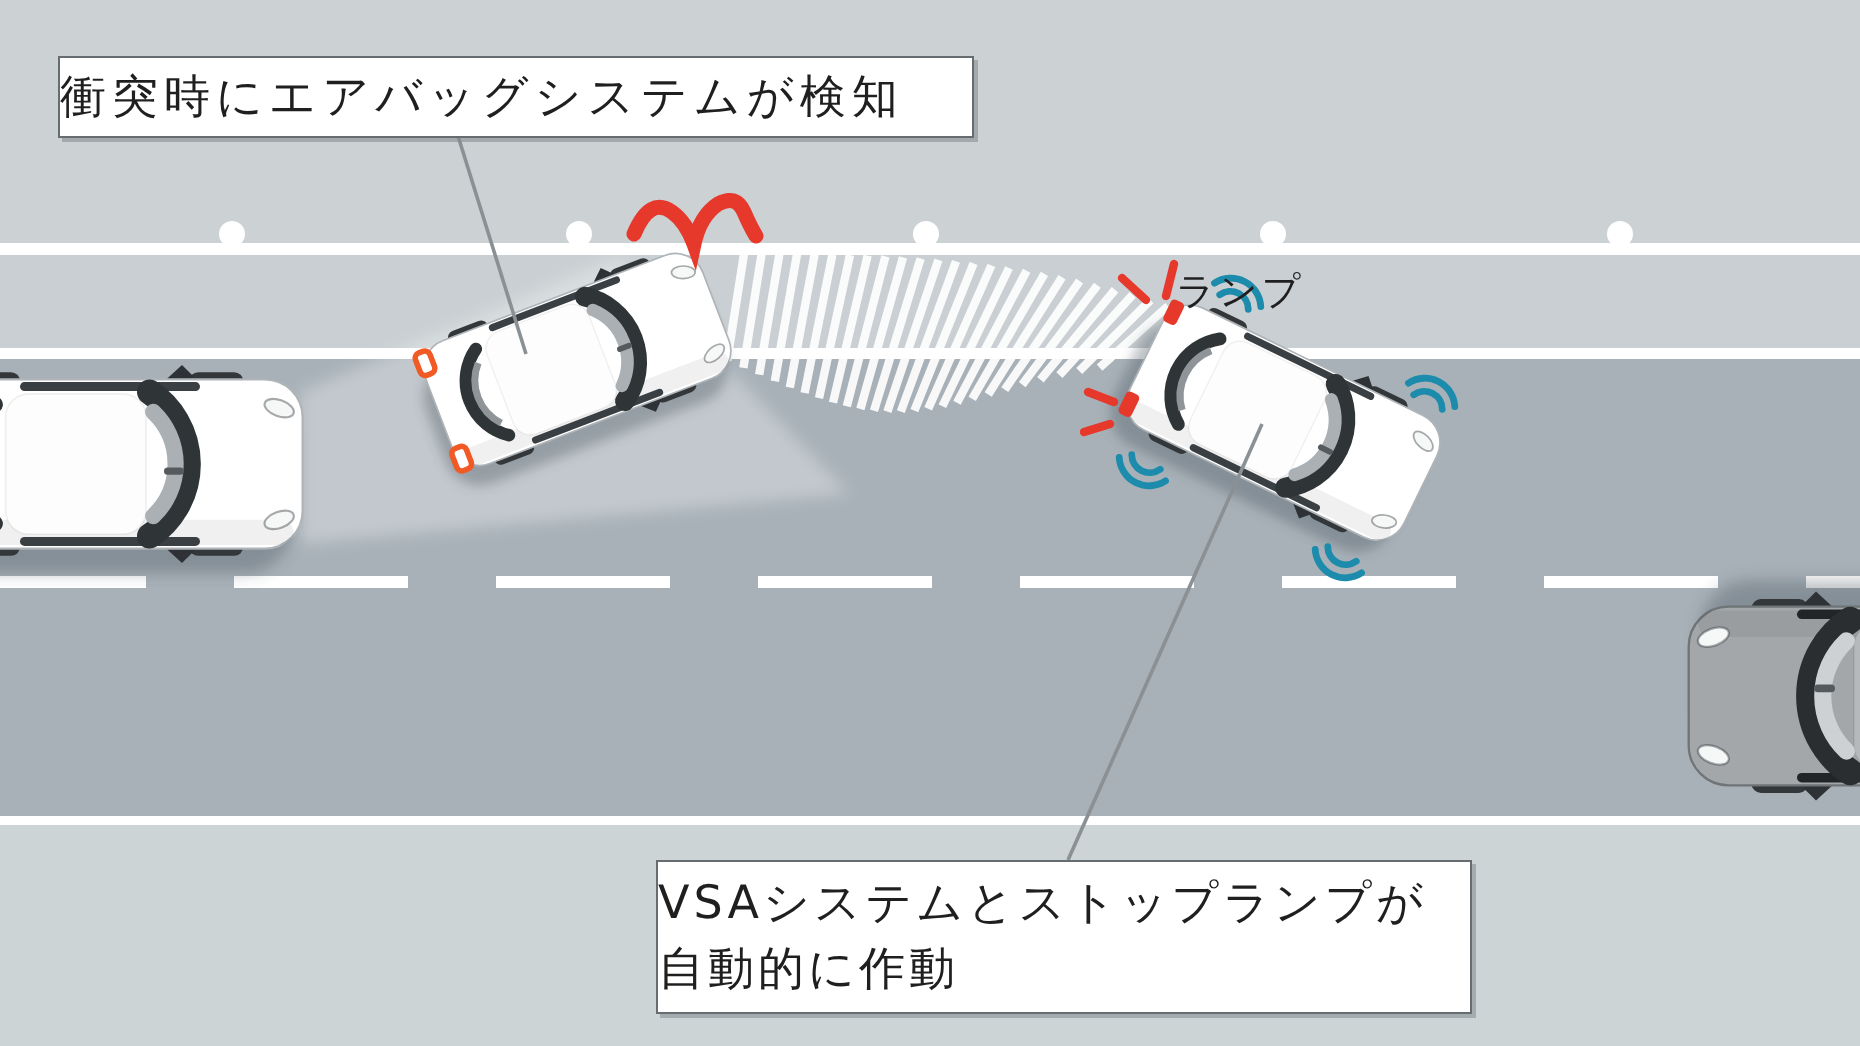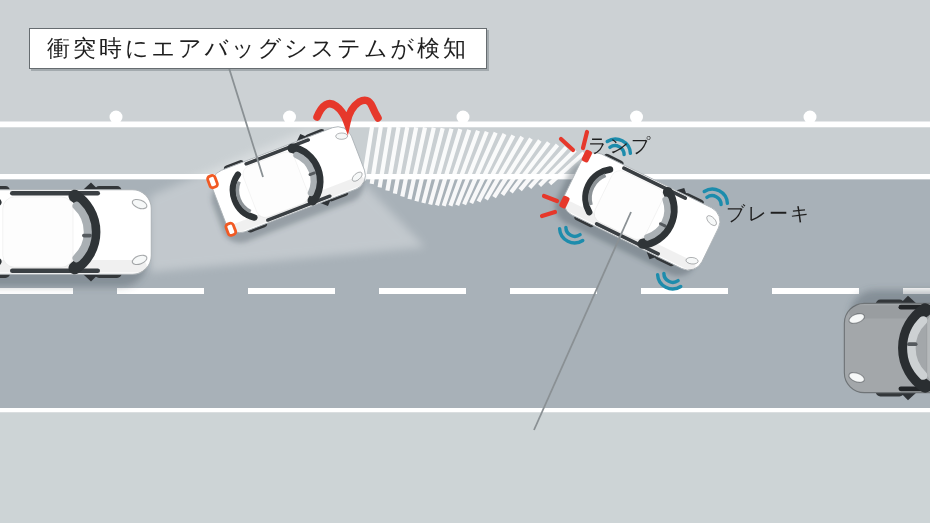--- a/index.html
+++ b/index.html
@@ -7,21 +7,21 @@
     position:relative;width:930px;height:523px;overflow:hidden;
     font-family:"DejaVu Sans","Liberation Sans",sans-serif;
     color:var(--ink,#1f1f1f);
   }
   #scene{position:absolute;left:0;top:0;}
   .callout{
     position:absolute;background:#ffffff;
     border:1px solid #666c70;
     box-shadow:2px 2px 0 rgba(130,138,142,.55);
     display:flex;flex-direction:column;justify-content:center;
-    text-align:center;font-size:23px;letter-spacing:3px;
+    font-size:23px;letter-spacing:3px;
     color:var(--ink,#1f1f1f);box-sizing:border-box;
   }
   #callout-airbag{left:29px;top:28px;width:458px;height:41px;}
   #callout-vsa{left:328px;top:430px;width:408px;height:77px;line-height:33px;letter-spacing:2px;}
   .mini-label{position:absolute;font-size:19px;letter-spacing:2px;font-weight:500;}
   #label-lamp{left:588px;top:122px;margin-top:11px;}
   #label-brake{left:726px;top:201px;}
 </style>
 </head>
 <body>
@@ -147,16 +147,19 @@
     <g style="stroke:var(--leader-gray)" stroke-width="1.8">
       <line x1="229" y1="68" x2="263" y2="177"></line>
       <line x1="631" y1="212" x2="534" y2="430"></line>
     </g>
   </svg>
 
   <div class="callout" id="callout-airbag">
     <span>衝突時にエアバッグシステムが検知</span>
   </div>
 
+  <div class="callout" id="callout-vsa">
+    <div>VSAシステムとストップランプが</div>
+    <div>自動的に作動</div>
+  </div>
 
   <div class="mini-label" id="label-lamp">ランプ</div>
-  <div class="mini-label" id="label-brake">ブレーキ</div>
 </div>
 
 </body></html>

